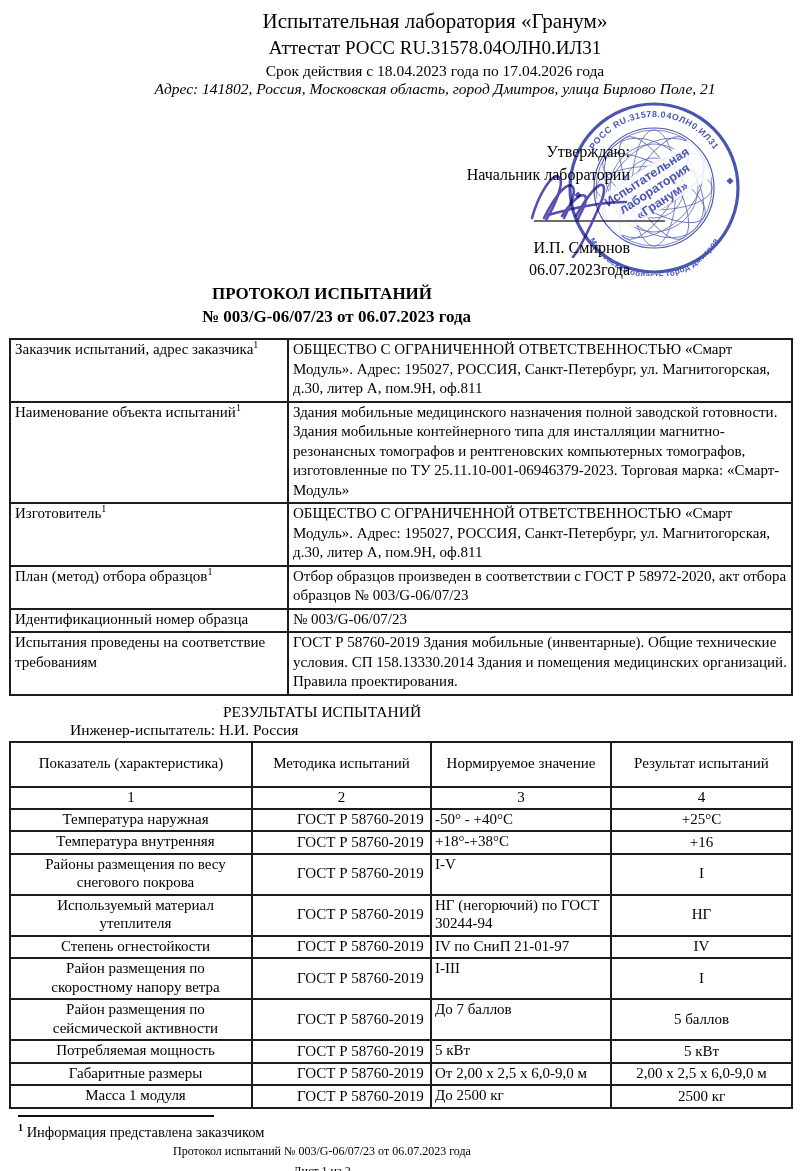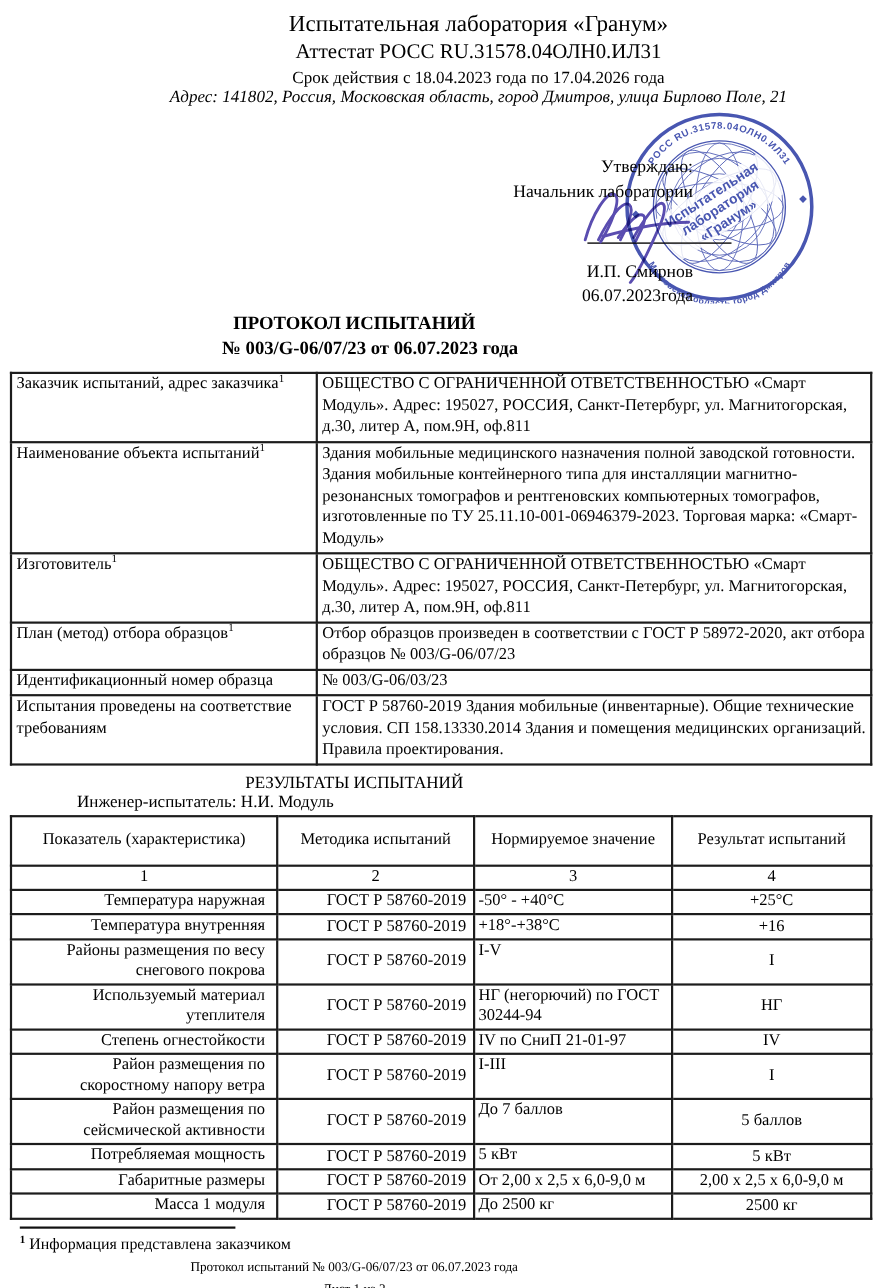--- a/index.html
+++ b/index.html
@@ -38,21 +38,21 @@
   .info-table td.lbl{padding-right:11px;}
   sup.fnmark{font-size:10px;line-height:0;}
 
   
   .results-heading{text-align:center;font-size:15.5px;line-height:19px;margin-top:6px;}
   .engineer{font-size:15.5px;line-height:18px;margin-left:70px;}
   .results-table{width:782px;margin:2px 0 0 9px;font-size:15px;line-height:18.5px;}
   .results-table td{border:2px solid #1c1c1c;padding:0 3px 1px 3px;}
   .results-table .hdr{height:42px;text-align:center;vertical-align:middle;font-weight:normal;}
   .results-table .num{height:19px;text-align:center;vertical-align:middle;}
-  .results-table .c1{text-align:right;vertical-align:top;padding:0 10px 2px 19px;}
+  .results-table .c1{text-align:center;vertical-align:top;padding:0 10px 2px 19px;}
   .results-table .c2{vertical-align:middle;padding-left:44px;}
   .results-table .c3{vertical-align:top;}
   .results-table .c4{text-align:center;vertical-align:middle;}
 
   
   .footnote-rule{width:196px;border:none;border-top:2px solid #111;margin:6px 0 2px 18px;}
   .footnote{font-size:14.5px;line-height:18px;margin-left:18px;}
   .footnote sup{font-weight:bold;font-size:10px;}
   .footer-center{text-align:center;font-size:12px;line-height:18px;margin-top:2px;}
 </style>
@@ -150,31 +150,31 @@
       <tr>
         <td class="lbl"><span>Изготовитель</span><sup class="fnmark">1</sup></td>
         <td>ОБЩЕСТВО С ОГРАНИЧЕННОЙ ОТВЕТСТВЕННОСТЬЮ «Смарт Модуль». Адрес: 195027, РОССИЯ, Санкт-Петербург, ул. Магнитогорская, д.30, литер А, пом.9Н, оф.811</td>
       </tr>
       <tr>
         <td class="lbl"><span>План (метод) отбора образцов</span><sup class="fnmark">1</sup></td>
         <td>Отбор образцов произведен в соответствии с ГОСТ Р 58972-2020, акт отбора образцов № 003/G-06/07/23</td>
       </tr>
       <tr>
         <td class="lbl"><span>Идентификационный номер образца</span><sup class="fnmark"></sup></td>
-        <td>№ 003/G-06/03/23</td>
+        <td>№ 003/G-06/07/23</td>
       </tr>
       <tr>
         <td class="lbl"><span>Испытания проведены на соответствие требованиям</span><sup class="fnmark"></sup></td>
         <td>ГОСТ Р 58760-2019 Здания мобильные (инвентарные). Общие технические условия. СП 158.13330.2014 Здания и помещения медицинских организаций. Правила проектирования.</td>
       </tr>
     </tbody>
   </table>
 
   <div class="results-heading">РЕЗУЛЬТАТЫ ИСПЫТАНИЙ</div>
-  <div class="engineer">Инженер-испытатель: Н.И. Модуль</div>
+  <div class="engineer">Инженер-испытатель: Н.И. Россия</div>
 
   <table class="results-table">
     <colgroup>
         <col style="width:242px">
         <col style="width:179px">
         <col style="width:180px">
         <col style="width:181px">
       </colgroup>
     <tbody>
       <tr>

